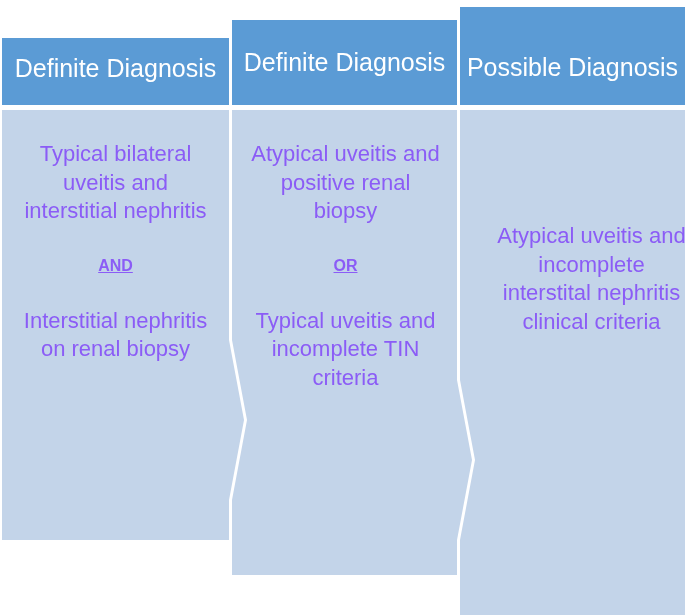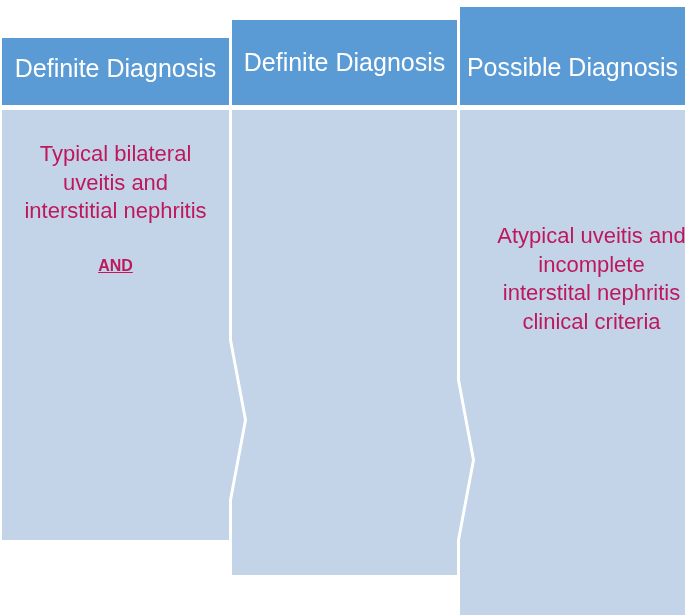--- a/index.html
+++ b/index.html
@@ -39,21 +39,21 @@
     letter-spacing: 0px;
     white-space: pre-line;
   }
   .col-body-text {
     position: absolute;
     display: flex;
     flex-direction: column;
     align-items: center;
     justify-content: flex-start;
     text-align: center;
-    color: #be185d;
+    color: #8b5cf6;
     font-size: 22px;
     line-height: 1.30;
     font-family: "Liberation Sans", sans-serif;
   }
   .para {
     width: 100%;
     white-space: pre-line;
   }
   .connector {
     font-weight: bold;
@@ -93,20 +93,28 @@
 
   <div class="col-header-text" style="left:460px; top:7px; width:225px; height:122px;">
     <span>Possible Diagnosis</span>
   </div>
 
   <div class="col-body-text" style="left:18px; top:140px; width:195px;">
     <div class="para">Typical bilateral uveitis and interstitial nephritis</div>
     <div class="gap-1"></div>
     <div class="para connector">AND</div>
     <div class="gap-2"></div>
+    <div class="para">Interstitial nephritis on renal biopsy</div>
   </div>
 
+  <div class="col-body-text" style="left:248px; top:140px; width:195px;">
+    <div class="para">Atypical uveitis and positive renal biopsy</div>
+    <div class="gap-1"></div>
+    <div class="para connector">OR</div>
+    <div class="gap-2"></div>
+    <div class="para">Typical uveitis and incomplete TIN criteria</div>
+  </div>
 
   <div class="col-body-text" style="left:494px; top:222px; width:195px;text-align:center;">
     <div class="para">Atypical uveitis and incomplete interstital nephritis clinical criteria</div>
   </div>
 
 </div>
 
 </body></html>

